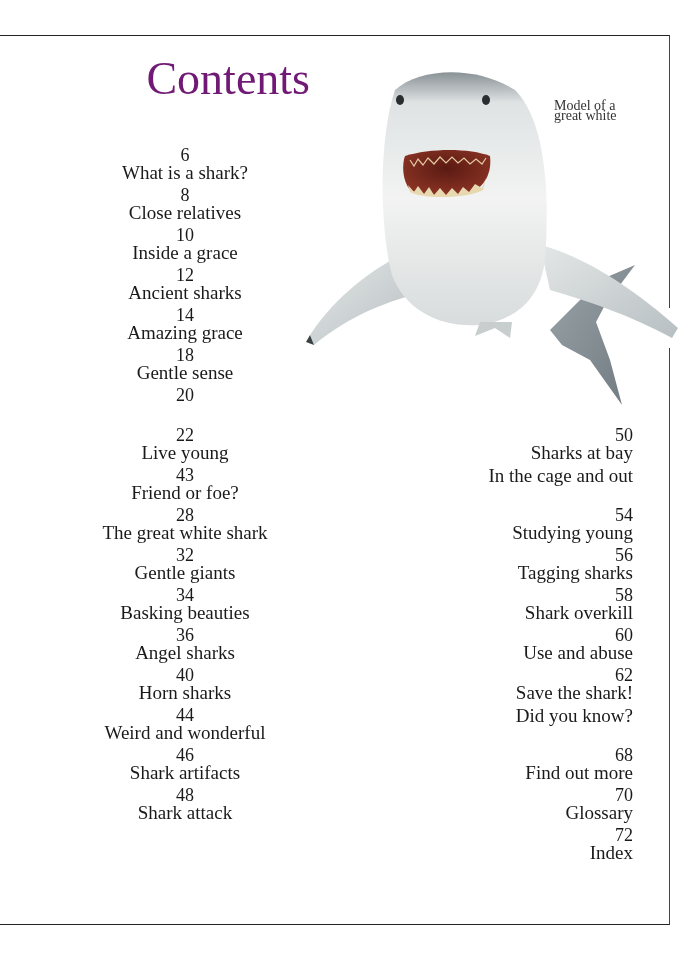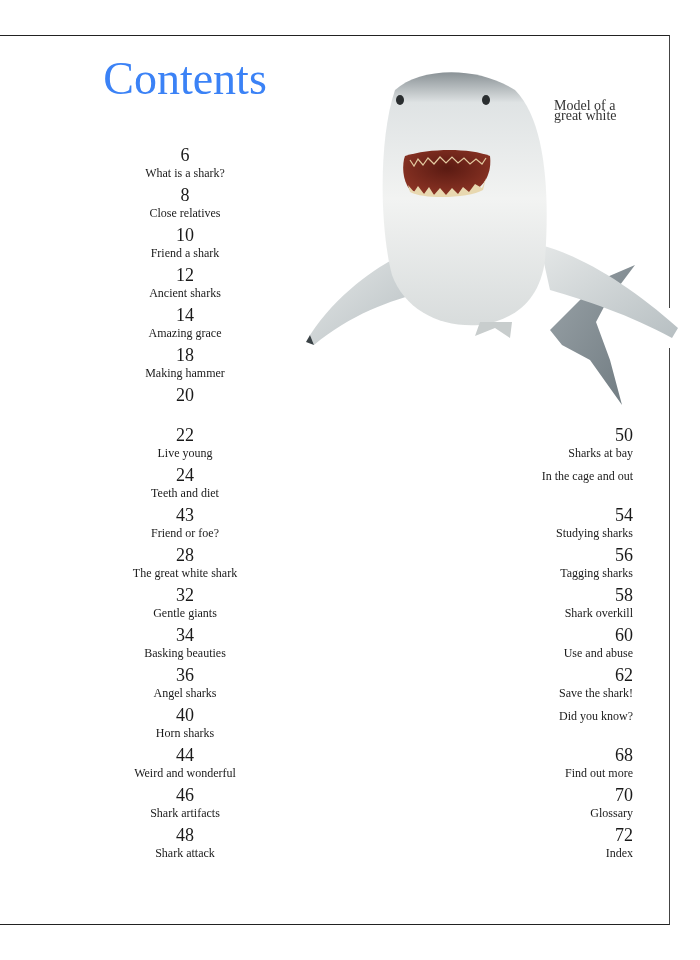--- a/index.html
+++ b/index.html
@@ -1,28 +1,28 @@
 <!DOCTYPE html>
 <html><head>
 <meta charset="utf-8">
 <style>
   html, body { margin:0; padding:0; background:#ffffff; }
   body { width:700px; height:960px; position:relative; overflow:hidden;
          font-family:"DejaVu Serif","Liberation Serif",serif; color:#1a1a1a; }
   .page-frame { position:absolute; left:-2px; top:35px; width:672px; height:890px;
                 border-top:1.5px solid #222; border-right:1.5px solid #444; border-bottom:1.5px solid #222; box-sizing:border-box; }
   .frame-gap { position:absolute; left:666px; top:308px; width:12px; height:40px; background:#fff; }
-  .title { position:absolute; left:60px; width:250px; top:54px; text-align:center;
-           font-family:"Liberation Serif","DejaVu Serif",serif; font-size:46px; line-height:50px; color:#3b82f6; }
+  .title { position:absolute; left:60px; width:250px; top:54px; text-align:right;
+           font-family:"Liberation Serif","DejaVu Serif",serif; font-size:46px; line-height:50px; color:#701a75; }
   .toc-col { position:absolute; width:240px; text-align:center; }
   .toc-left { left:65px; top:147px; }
   .toc-right { left:393px; top:427px;text-align:right; }
   .entry { height:40px; }
   .num { display:block; font-family:"Liberation Serif","DejaVu Serif",serif; font-size:18px; line-height:17px; height:17px; }
-  .ttl { display:block; font-family:"Liberation Serif","DejaVu Serif",serif; font-size:12px; line-height:18px; height:18px; color:#1a1a1a; }
+  .ttl { display:block; font-family:"Liberation Serif","DejaVu Serif",serif; font-size:19px; line-height:18px; height:18px; color:#1a1a1a; }
   .caption { position:absolute; left:554px; top:101px; font-family:"Liberation Serif","DejaVu Serif",serif;
              font-size:14px; line-height:10px; color:#333; }
   .shark { position:absolute; left:300px; top:60px; width:400px; height:360px; }
 </style>
 </head>
 <body>
 
 <div class="page-frame"></div>
 <div class="frame-gap"></div>
 
@@ -32,44 +32,40 @@
   <div class="entry">
       <span class="num">6</span>
       <span class="ttl">What is a shark?</span>
     </div>
   <div class="entry">
       <span class="num">8</span>
       <span class="ttl">Close relatives</span>
     </div>
   <div class="entry">
       <span class="num">10</span>
-      <span class="ttl">Friend a shark</span>
+      <span class="ttl">Inside a grace</span>
     </div>
   <div class="entry">
       <span class="num">12</span>
       <span class="ttl">Ancient sharks</span>
     </div>
   <div class="entry">
       <span class="num">14</span>
       <span class="ttl">Amazing grace</span>
     </div>
   <div class="entry">
       <span class="num">18</span>
-      <span class="ttl">Making hammer</span>
+      <span class="ttl">Gentle sense</span>
     </div>
   <div class="entry">
       <span class="num">20</span>
     </div>
   <div class="entry">
       <span class="num">22</span>
       <span class="ttl">Live young</span>
-    </div>
-  <div class="entry">
-      <span class="num">24</span>
-      <span class="ttl">Teeth and diet</span>
     </div>
   <div class="entry">
       <span class="num">43</span>
       <span class="ttl">Friend or foe?</span>
     </div>
   <div class="entry">
       <span class="num">28</span>
       <span class="ttl">The great white shark</span>
     </div>
   <div class="entry">
@@ -105,21 +101,21 @@
 <div class="toc-col toc-right">
   <div class="entry">
       <span class="num">50</span>
       <span class="ttl">Sharks at bay</span>
     </div>
   <div class="entry">
       <span class="ttl">In the cage and out</span>
     </div>
   <div class="entry">
       <span class="num">54</span>
-      <span class="ttl">Studying sharks</span>
+      <span class="ttl">Studying young</span>
     </div>
   <div class="entry">
       <span class="num">56</span>
       <span class="ttl">Tagging sharks</span>
     </div>
   <div class="entry">
       <span class="num">58</span>
       <span class="ttl">Shark overkill</span>
     </div>
   <div class="entry">

